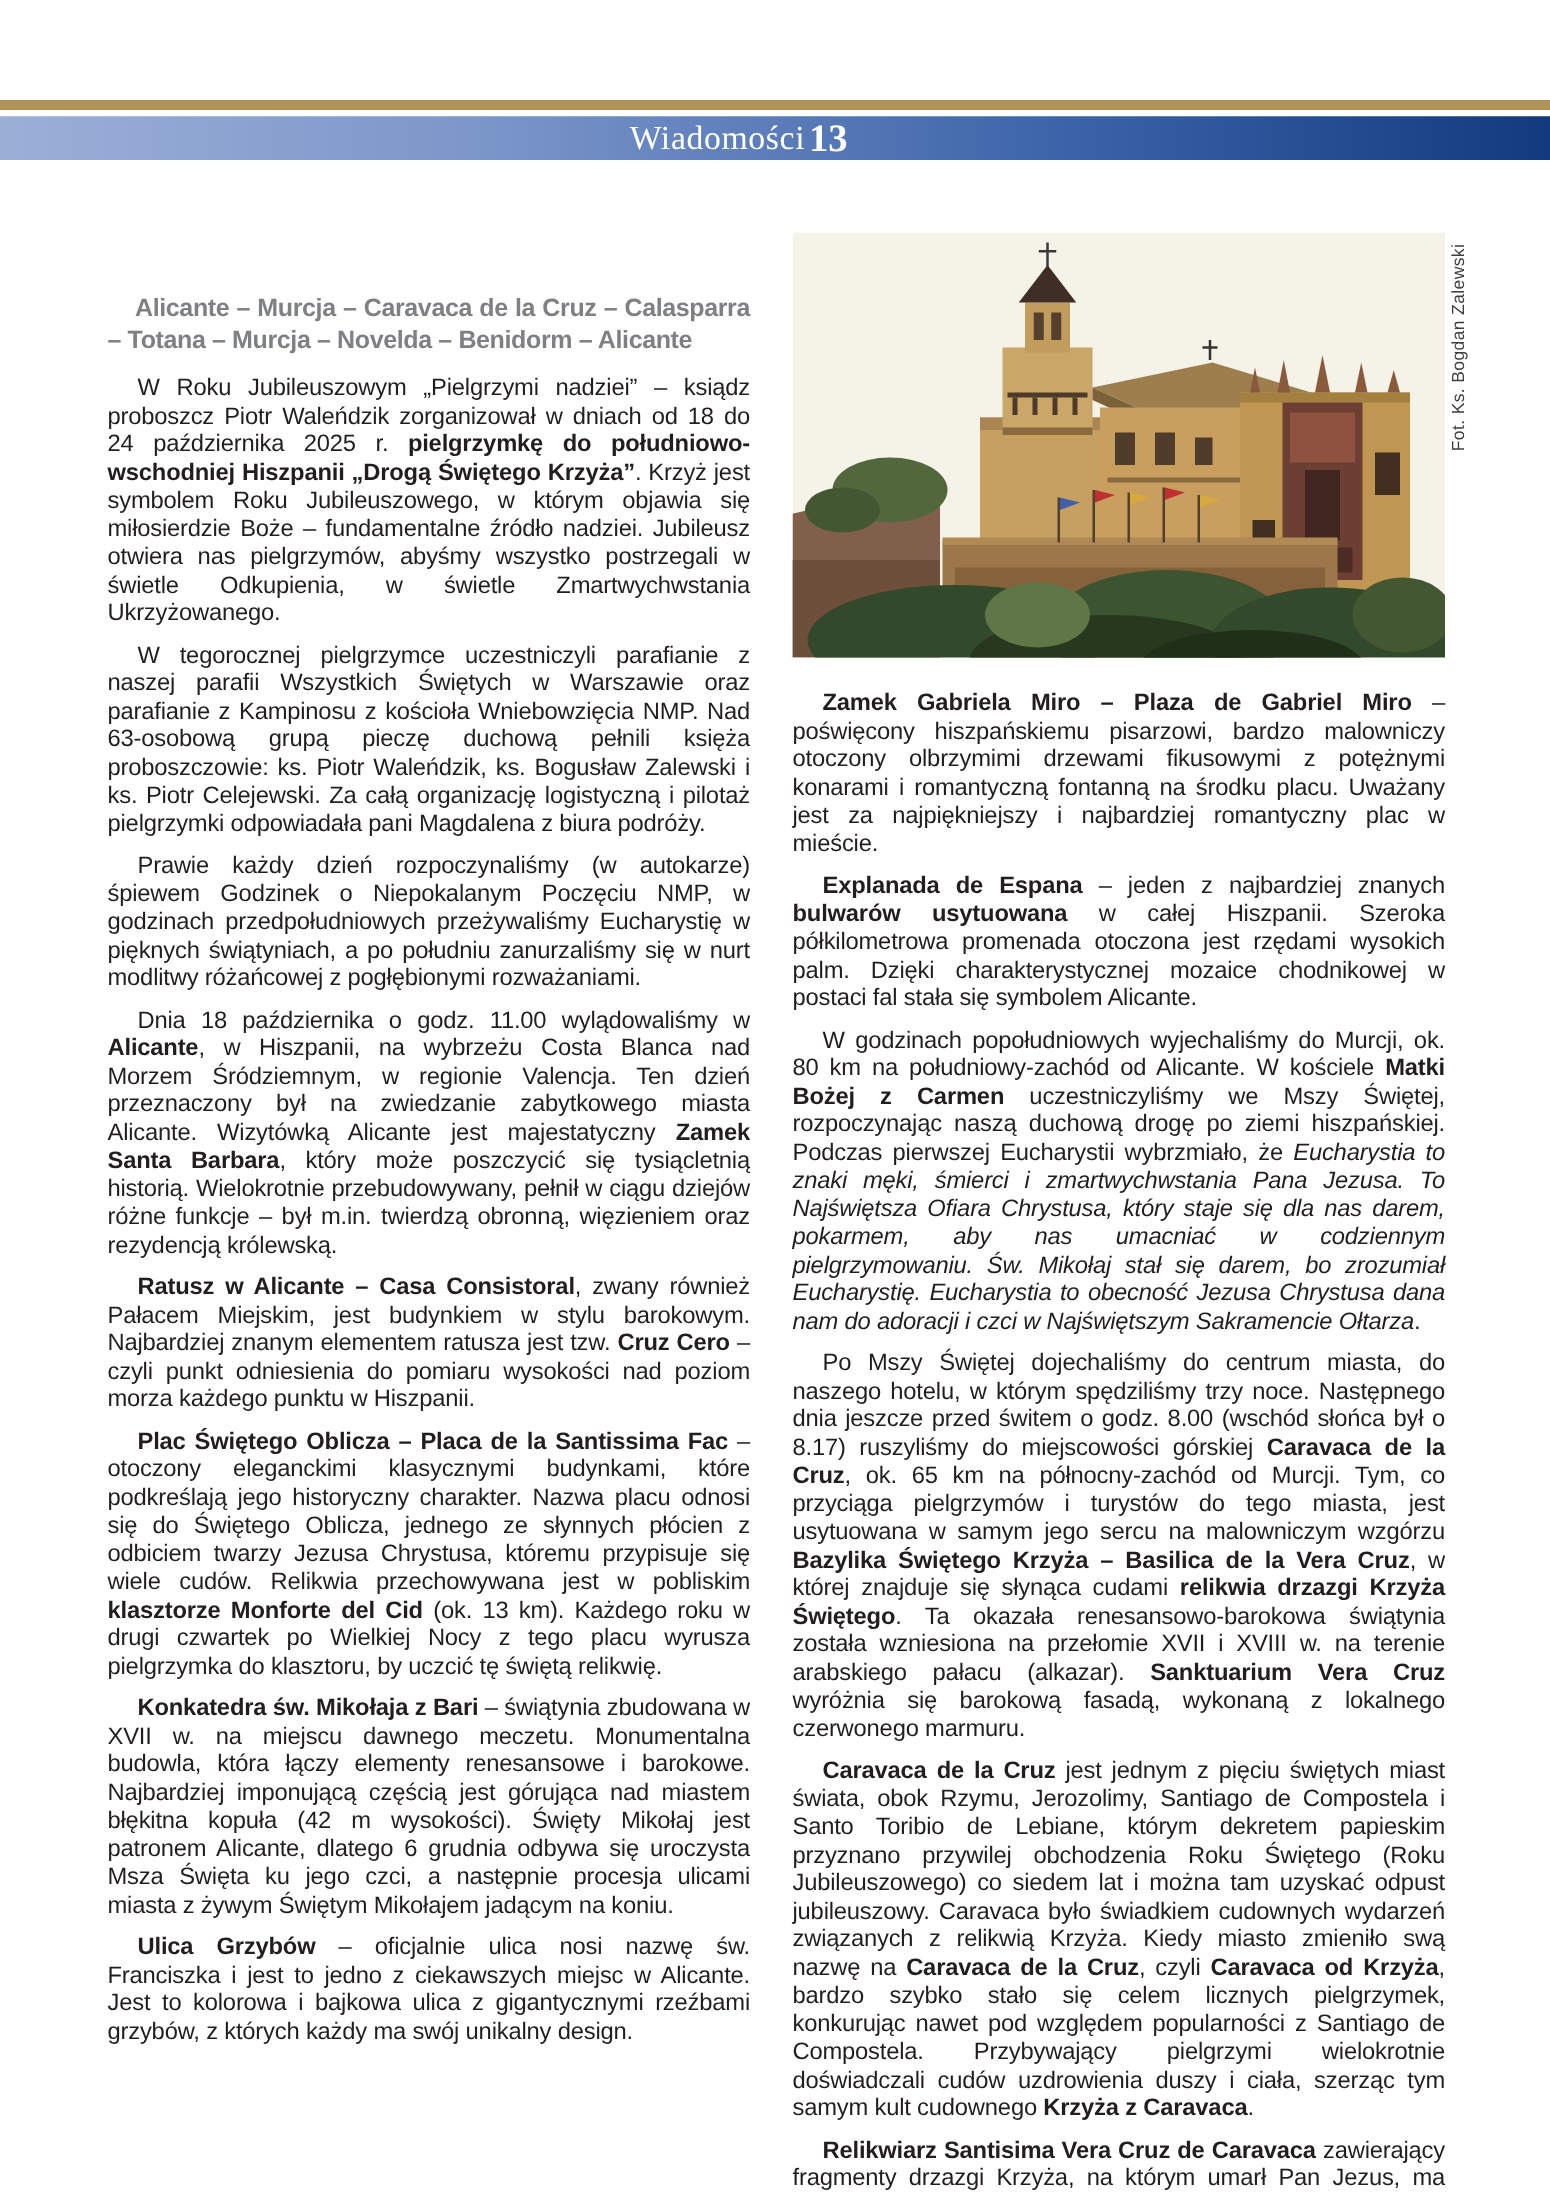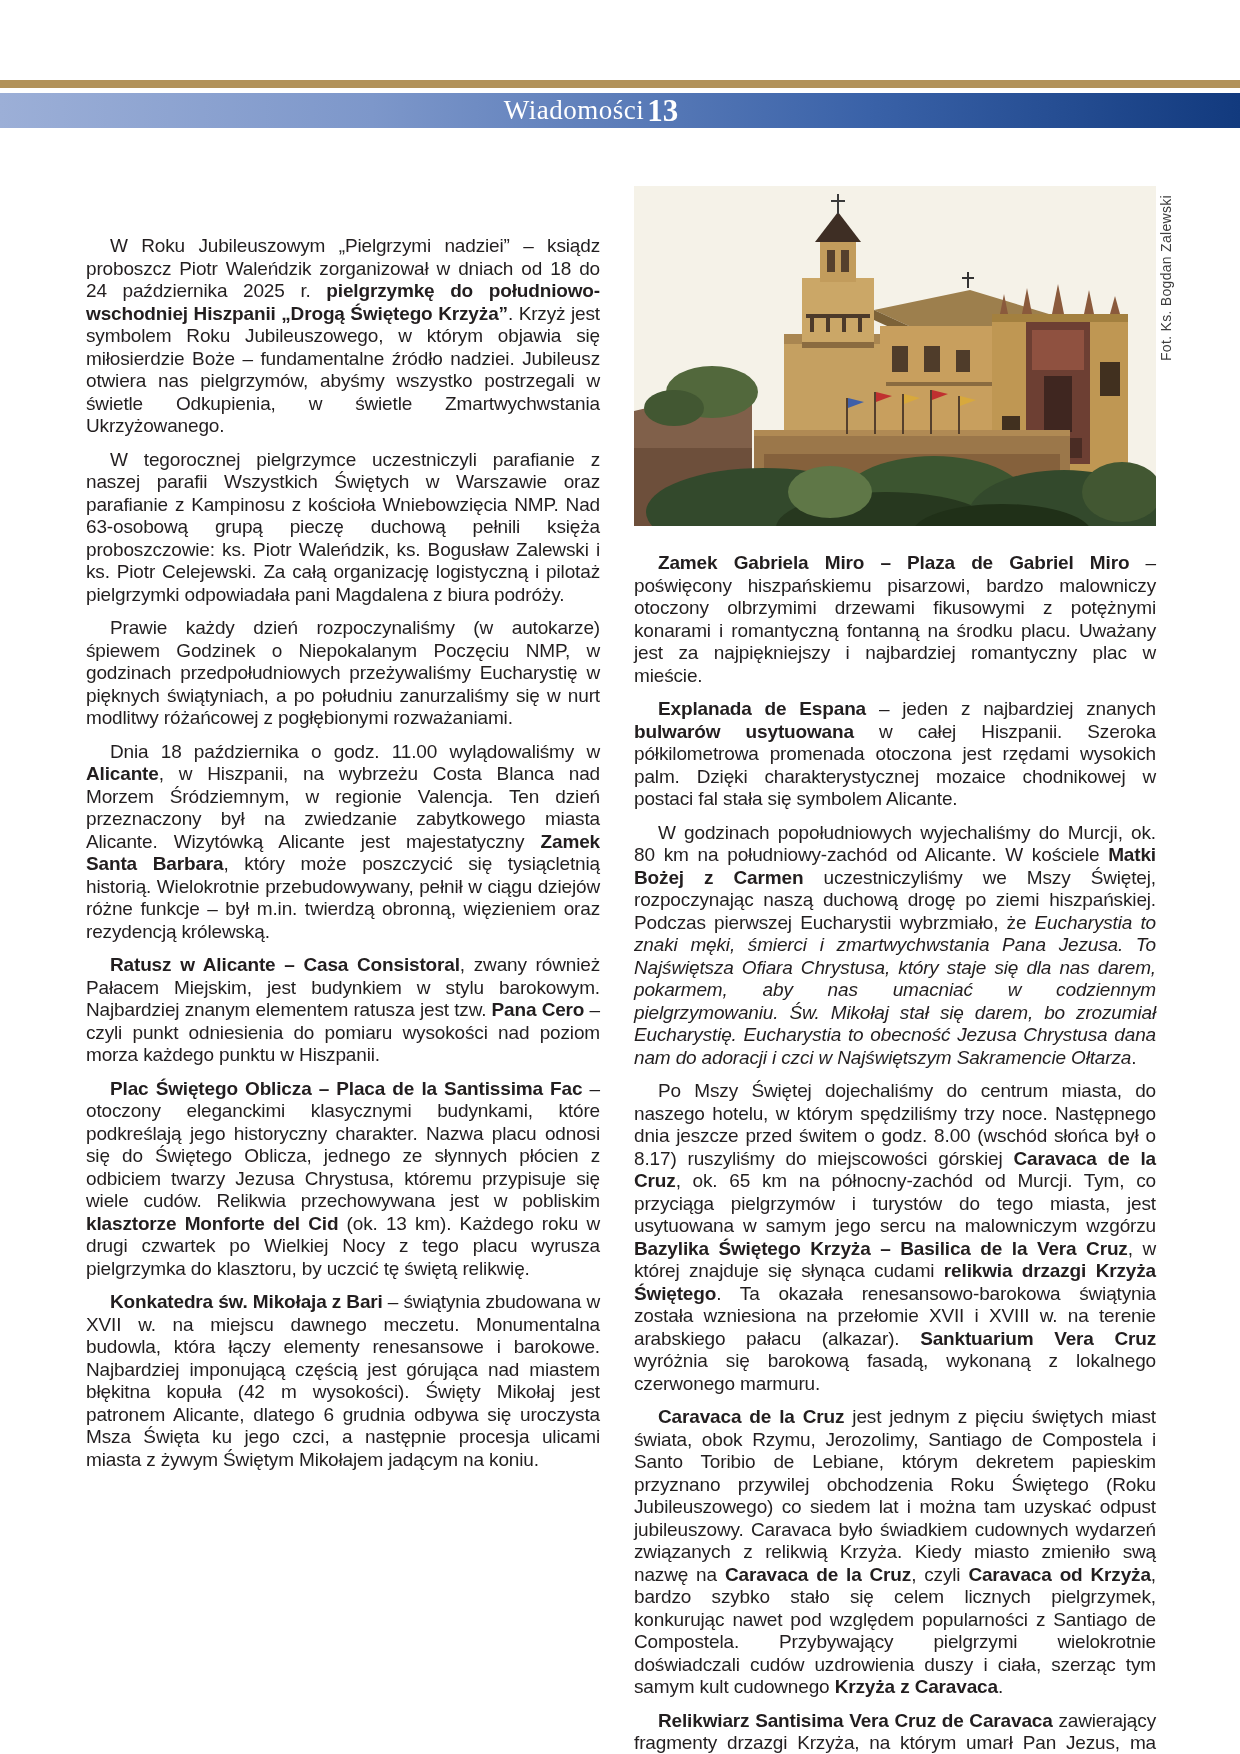--- a/index.html
+++ b/index.html
@@ -55,28 +55,30 @@
 
   <div class="header-bar">
     <span class="header-section">Wiadomości</span>
     <span class="header-pagenum">13</span>
   </div>
 
   <div class="col-left">
     <h1 class="title">
       <br>
     </h1>
+    <p class="route">Alicante – Murcja – Caravaca de la Cruz – Calasparra – Totana – Murcja – Novelda – Benidorm – Alicante</p>
     <div>
         <p class="para"><span>W Roku Jubileuszowym „Pielgrzymi nadziei” – ksiądz proboszcz Piotr Waleńdzik zorganizował w dniach od 18 do 24 października 2025 r. </span><span class="b">pielgrzymkę do południowo-wschodniej Hiszpanii „Drogą Świętego Krzyża”</span><span>. Krzyż jest symbolem Roku Jubileuszowego, w którym objawia się miłosierdzie Boże – fundamentalne źródło nadziei. Jubileusz otwiera nas pielgrzymów, abyśmy wszystko postrzegali w świetle Odkupienia, w świetle Zmartwychwstania Ukrzyżowanego.</span></p>
         <p class="para"><span>W tegorocznej pielgrzymce uczestniczyli parafianie z naszej parafii Wszystkich Świętych w Warszawie oraz parafianie z Kampinosu z kościoła Wniebowzięcia NMP. Nad 63-osobową grupą pieczę duchową pełnili księża proboszczowie: ks. Piotr Waleńdzik, ks. Bogusław Zalewski i ks. Piotr Celejewski. Za całą organizację logistyczną i pilotaż pielgrzymki odpowiadała pani Magdalena z biura podróży.</span></p>
         <p class="para"><span>Prawie każdy dzień rozpoczynaliśmy (w autokarze) śpiewem Godzinek o Niepokalanym Poczęciu NMP, w godzinach przedpołudniowych przeżywaliśmy Eucharystię w pięknych świątyniach, a po południu zanurzaliśmy się w nurt modlitwy różańcowej z pogłębionymi rozważaniami.</span></p>
         <p class="para"><span>Dnia 18 października o godz. 11.00 wylądowaliśmy w </span><span class="b">Alicante</span><span>, w Hiszpanii, na wybrzeżu Costa Blanca nad Morzem Śródziemnym, w regionie Valencja. Ten dzień przeznaczony był na zwiedzanie zabytkowego miasta Alicante. Wizytówką Alicante jest majestatyczny </span><span class="b">Zamek Santa Barbara</span><span>, który może poszczycić się tysiącletnią historią. Wielokrotnie przebudowywany, pełnił w ciągu dziejów różne funkcje – był m.in. twierdzą obronną, więzieniem oraz rezydencją królewską.</span></p>
-        <p class="para"><span class="b">Ratusz w Alicante – Casa Consistoral</span><span>, zwany również Pałacem Miejskim, jest budynkiem w stylu barokowym. Najbardziej znanym elementem ratusza jest tzw. </span><span class="b">Pana Cero</span><span> – czyli punkt odniesienia do pomiaru wysokości nad poziom morza każdego punktu w Hiszpanii.</span></p>
+        <p class="para"><span class="b">Ratusz w Alicante – Casa Consistoral</span><span>, zwany również Pałacem Miejskim, jest budynkiem w stylu barokowym. Najbardziej znanym elementem ratusza jest tzw. </span><span class="b">Cruz Cero</span><span> – czyli punkt odniesienia do pomiaru wysokości nad poziom morza każdego punktu w Hiszpanii.</span></p>
         <p class="para"><span class="b">Plac Świętego Oblicza – Placa de la Santissima Fac</span><span> – otoczony eleganckimi klasycznymi budynkami, które podkreślają jego historyczny charakter. Nazwa placu odnosi się do Świętego Oblicza, jednego ze słynnych płócien z odbiciem twarzy Jezusa Chrystusa, któremu przypisuje się wiele cudów. Relikwia przechowywana jest w pobliskim </span><span class="b">klasztorze Monforte del Cid</span><span> (ok. 13 km). Każdego roku w drugi czwartek po Wielkiej Nocy z tego placu wyrusza pielgrzymka do klasztoru, by uczcić tę świętą relikwię.</span></p>
         <p class="para"><span class="b">Konkatedra św. Mikołaja z Bari</span><span> – świątynia zbudowana w XVII w. na miejscu dawnego meczetu. Monumentalna budowla, która łączy elementy renesansowe i barokowe. Najbardziej imponującą częścią jest górująca nad miastem błękitna kopuła (42 m wysokości). Święty Mikołaj jest patronem Alicante, dlatego 6 grudnia odbywa się uroczysta Msza Święta ku jego czci, a następnie procesja ulicami miasta z żywym Świętym Mikołajem jadącym na koniu.</span></p>
+        <p class="para"><span class="b">Ulica Grzybów</span><span> – oficjalnie ulica nosi nazwę św. Franciszka i jest to jedno z ciekawszych miejsc w Alicante. Jest to kolorowa i bajkowa ulica z gigantycznymi rzeźbami grzybów, z których każdy ma swój unikalny design.</span></p>
       </div>
   </div>
 
   <div class="col-right">
     <figure class="figure">
       <svg viewBox="0 0 522 340" aria-hidden="true">
 
         <rect x="0" y="0" width="522" height="340" fill="#f5f2e8"></rect>
 
         <path d="M0,225 L30,218 L30,208 L44,208 L44,216 L78,212 L78,204 L92,204 L92,210 L118,208 L118,340 L0,340 Z" fill="#80604a"></path>

